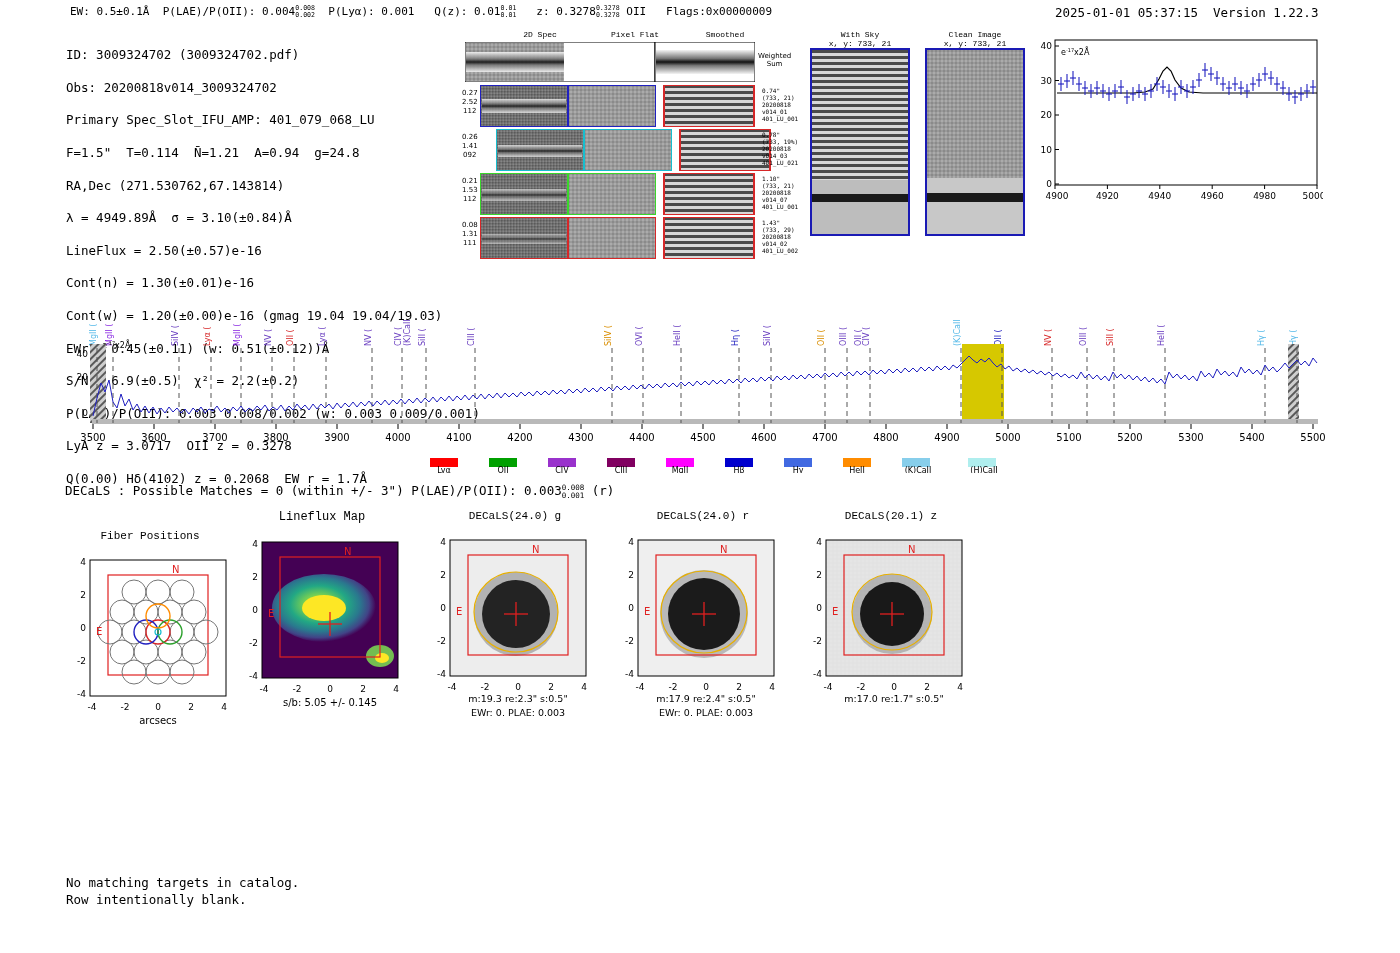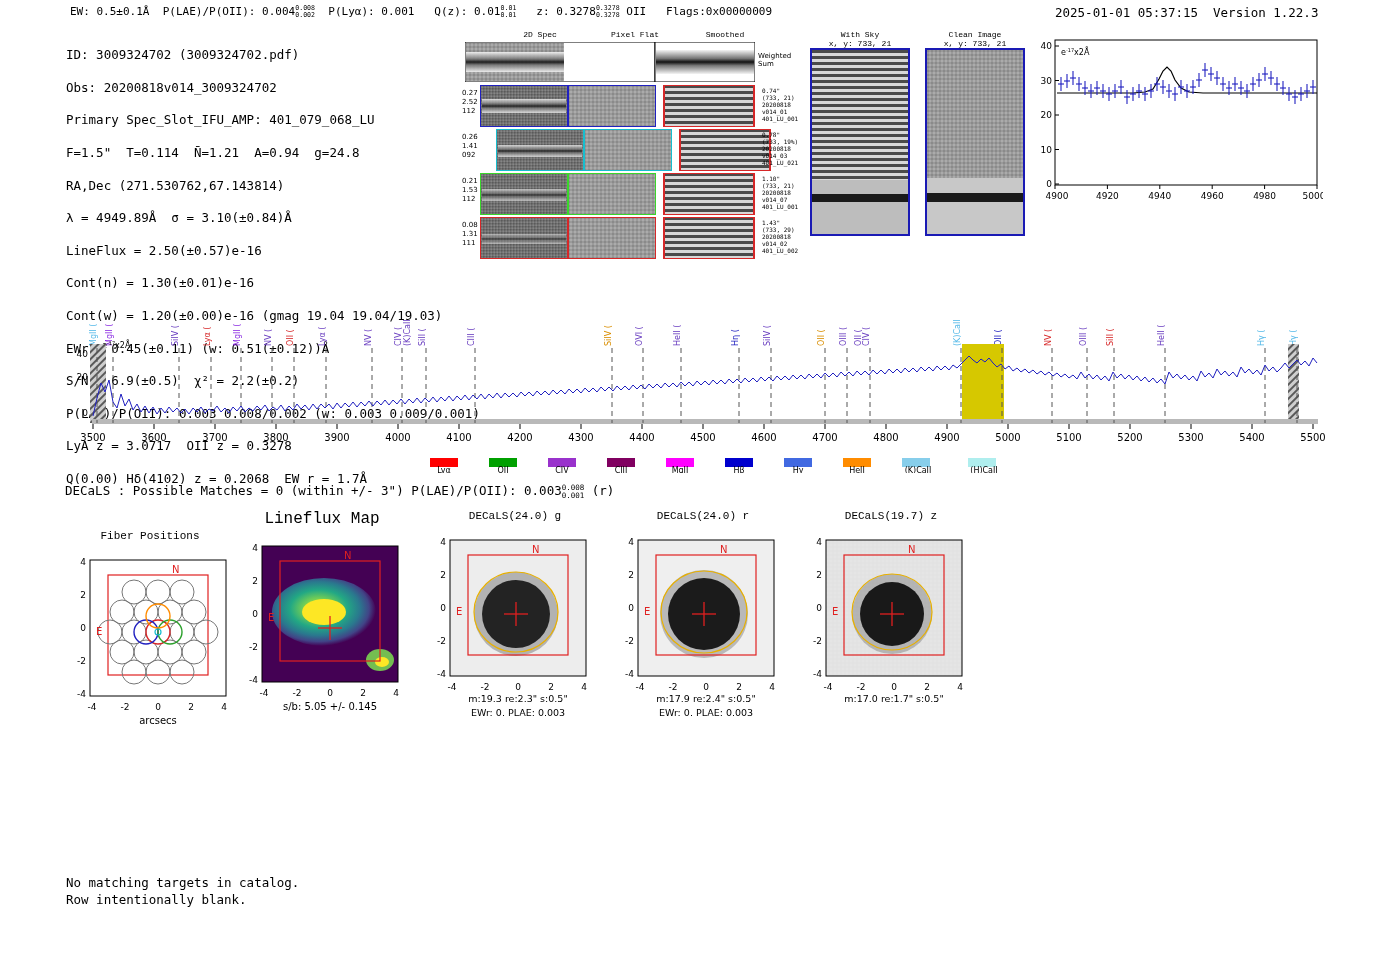--- a/index.html
+++ b/index.html
@@ -9,21 +9,21 @@
   .tiny{font-size:6px;}
   .supsub{display:inline-block;vertical-align:middle;font-size:0.6em;line-height:1.0;text-align:left;}
   .supsub span{display:block;}
   
   #topline{top:5px;left:70px;font-size:11px;white-space:nowrap;}
   #dateline{top:5px;left:1055px;font-size:12.5px;white-space:nowrap;}
   
   #infoblock{top:31px;left:66px;font-size:12.5px;line-height:16.3px;white-space:pre;}
   .bluebox{border:2px solid #1a1ab4;box-sizing:border-box;}
   .caption{font-size:8px;text-align:center;font-family:Liberation Mono, monospace;}
-  .lbl{font-size:7px;font-family:"DejaVu Sans",sans-serif;}
+  .lbl{font-size:7px;font-family:"DejaVu Sans",sans-serif;text-align:center;}
   svg{display:block;}
 </style>
 </head>
 <body>
 
 <div class="abs mono" id="topline">
   <span>EW: 0.5±0.1Å</span>&nbsp;
   <span>P(LAE)/P(OII): 0.004</span><span class="supsub"><span>0.008</span><span>0.002</span></span>&nbsp;
   <span>P(Lyα): 0.001</span>&nbsp;&nbsp;
   <span>Q(z): 0.01</span><span class="supsub"><span>0.01</span><span>0.01</span></span>&nbsp;&nbsp;
@@ -536,21 +536,21 @@
     <circle cx="110" cy="90" r="12" fill="none" stroke="#2ca02c" stroke-width="1.4"></circle>
     <circle cx="98" cy="74" r="12" fill="none" stroke="#ff8c00" stroke-width="1.4"></circle>
     <circle cx="98" cy="90" r="3" fill="none" stroke="#17becf" stroke-width="1.2"></circle>
     <text x="112" y="31" fill="#e02020" font-family="DejaVu Sans, sans-serif" font-size="10">N</text>
     <text x="36" y="93" fill="#e02020" font-family="DejaVu Sans, sans-serif" font-size="10">E</text>
     <text x="98" y="182" fill="#000" font-family="DejaVu Sans, sans-serif" font-size="10" text-anchor="middle">arcsecs</text>
   </svg>
 </div>
 
 <div class="abs" style="left:232px;top:510px;">
-  <div class="caption" style="width:180px;font-size:16px;">Lineflux Map</div>
+  <div class="caption" style="width:180px;font-size:12px;">Lineflux Map</div>
   <svg width="180" height="195" viewBox="0 0 180 195">
     <defs>
       <radialGradient id="vir" cx="45%" cy="45%" r="55%">
         <stop offset="0%" stop-color="#fde725"></stop>
         <stop offset="25%" stop-color="#7ad151"></stop>
         <stop offset="50%" stop-color="#22a884"></stop>
         <stop offset="72%" stop-color="#2a788e"></stop>
         <stop offset="88%" stop-color="#414487"></stop>
         <stop offset="100%" stop-color="#440154"></stop>
       </radialGradient>
@@ -648,21 +648,21 @@
         <line x1="96" y1="80" x2="96" y2="104"></line>
     </g>
     <text x="112" y="31" fill="#e02020" font-family="DejaVu Sans, sans-serif" font-size="10">N</text>
     <text x="36" y="93" fill="#e02020" font-family="DejaVu Sans, sans-serif" font-size="10">E</text>
     <text x="98" y="180" fill="#000" font-family="DejaVu Sans, sans-serif" font-size="9.5" text-anchor="middle">m:17.9  re:2.4"  s:0.5"</text>
     <text x="98" y="194" fill="#000" font-family="DejaVu Sans, sans-serif" font-size="9.5" text-anchor="middle">EWr: 0. PLAE: 0.003</text>
   </svg>
 </div>
 
 <div class="abs" style="left:796px;top:510px;">
-  <div class="caption" style="width:190px;font-size:11px;">DECaLS(19.7) z</div>
+  <div class="caption" style="width:190px;font-size:11px;">DECaLS(20.1) z</div>
   <svg width="190" height="200" viewBox="0 0 190 200">
     <g font-family="DejaVu Sans, sans-serif" font-size="9" text-anchor="end" fill="#000">
       <text x="26" y="23">4</text>
         <text x="26" y="56">2</text>
         <text x="26" y="89">0</text>
       <text x="26" y="122">-2</text>
         <text x="26" y="155">-4</text>
     </g>
     <g font-family="DejaVu Sans, sans-serif" font-size="9" text-anchor="middle" fill="#000">
       <text x="32" y="168">-4</text>

